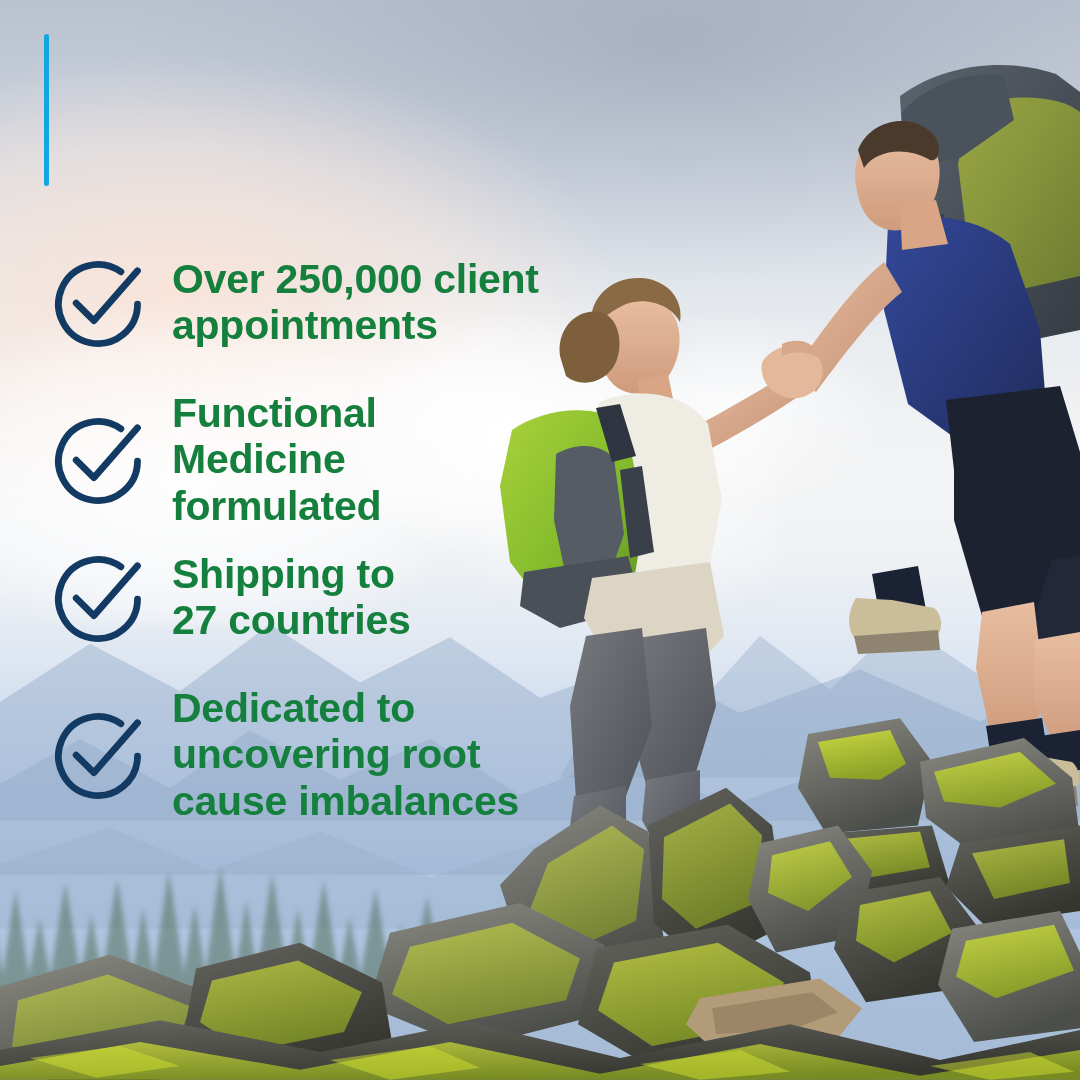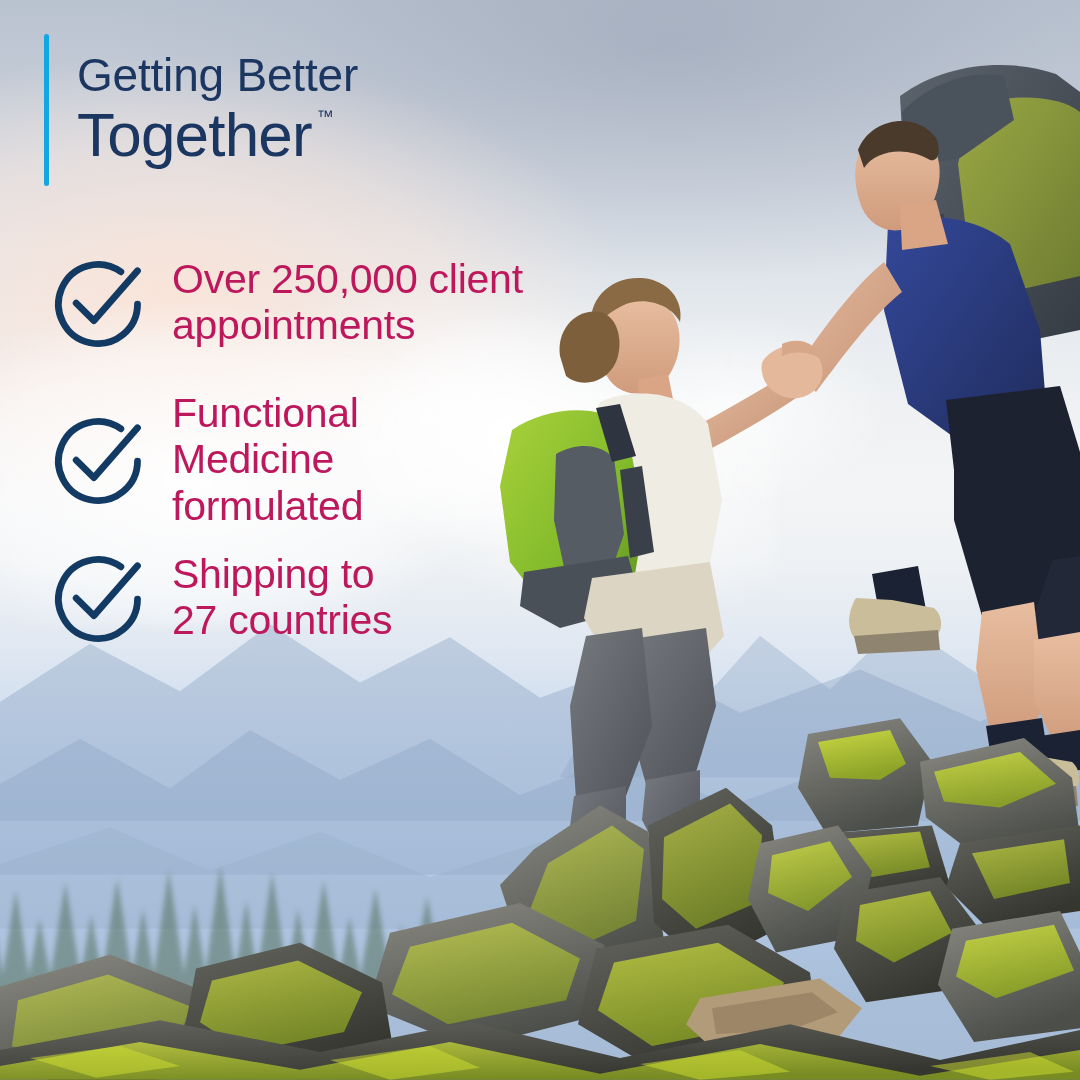--- a/index.html
+++ b/index.html
@@ -99,22 +99,22 @@
 
   
   .bullets { position:absolute; left:46px; top:250px; width:600px; }
   .bullet { display:flex; align-items:center; gap:22px; }
   .b1 { margin-bottom:36px; }
   .b2 { margin-bottom:16px; }
   .b3 { margin-bottom:36px; }
   .check { flex:none; width:104px; height:104px; }
   .check svg { display:block; width:100%; height:100%; }
   .btext {
-    font-size:41px; line-height:1.13; color:#be185d;
-    letter-spacing:-.25px; white-space:pre-line;
+    font-size:41px; line-height:1.13; color:#15803d;
+    letter-spacing:-.25px; white-space:pre-line;font-weight:bold;
   }
 </style>
 </head>
 <body>
 
 <div id="stage">
 
   <div class="photo">
     <div class="sky"></div>
     <div class="cloudbank"></div>
@@ -345,27 +345,20 @@
     </div>
   </div>
 
   <div class="content">
 
     <div class="header">
 
 
       <div class="divider"></div>
 
-      <div class="tagline">
-        <div class="tagline-l1">Getting Better</div>
-        <div class="tagline-l2">
-          <span>Together</span>
-          <span class="tm">™</span>
-        </div>
-      </div>
     </div>
 
     <div class="bullets">
 
       <div class="bullet b1">
         <span class="check">
           <svg viewBox="0 0 100 100">
             <path d="M72,21 A38,38 0 1 0 88,52" fill="none" stroke="#123a63" stroke-width="6.5" stroke-linecap="round"></path>
             <path d="M29,51 L46,68 L88,20" fill="none" stroke="#123a63" stroke-width="6.5" stroke-linecap="round" stroke-linejoin="round"></path>
           </svg>
@@ -390,15 +383,26 @@
         <span class="check">
           <svg viewBox="0 0 100 100">
             <path d="M72,21 A38,38 0 1 0 88,52" fill="none" stroke="#123a63" stroke-width="6.5" stroke-linecap="round"></path>
             <path d="M29,51 L46,68 L88,20" fill="none" stroke="#123a63" stroke-width="6.5" stroke-linecap="round" stroke-linejoin="round"></path>
           </svg>
         </span>
         <span class="btext">Shipping to
 27 countries</span>
       </div>
 
+      <div class="bullet b4">
+        <span class="check">
+          <svg viewBox="0 0 100 100">
+            <path d="M72,21 A38,38 0 1 0 88,52" fill="none" stroke="#123a63" stroke-width="6.5" stroke-linecap="round"></path>
+            <path d="M29,51 L46,68 L88,20" fill="none" stroke="#123a63" stroke-width="6.5" stroke-linecap="round" stroke-linejoin="round"></path>
+          </svg>
+        </span>
+        <span class="btext">Dedicated to
+uncovering root
+cause imbalances</span>
+      </div>
     </div>
   </div>
 </div>
 
 </body></html>

